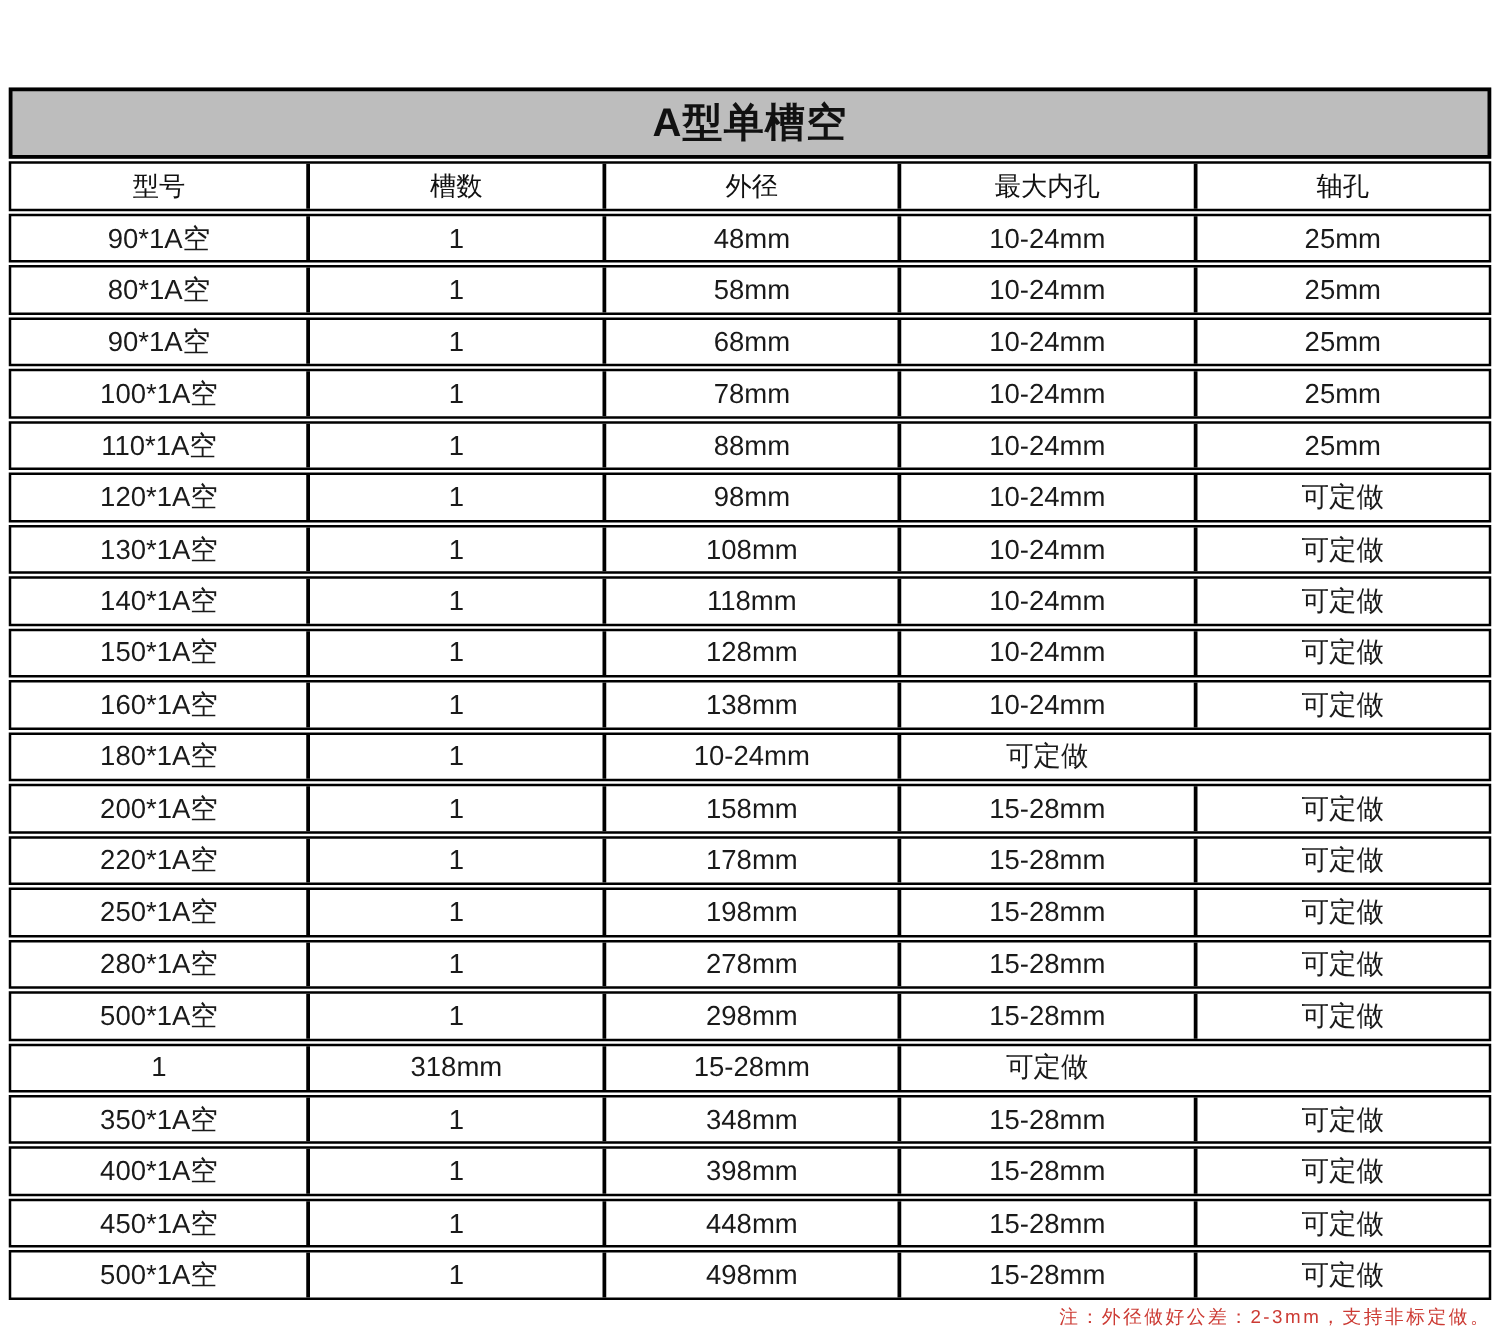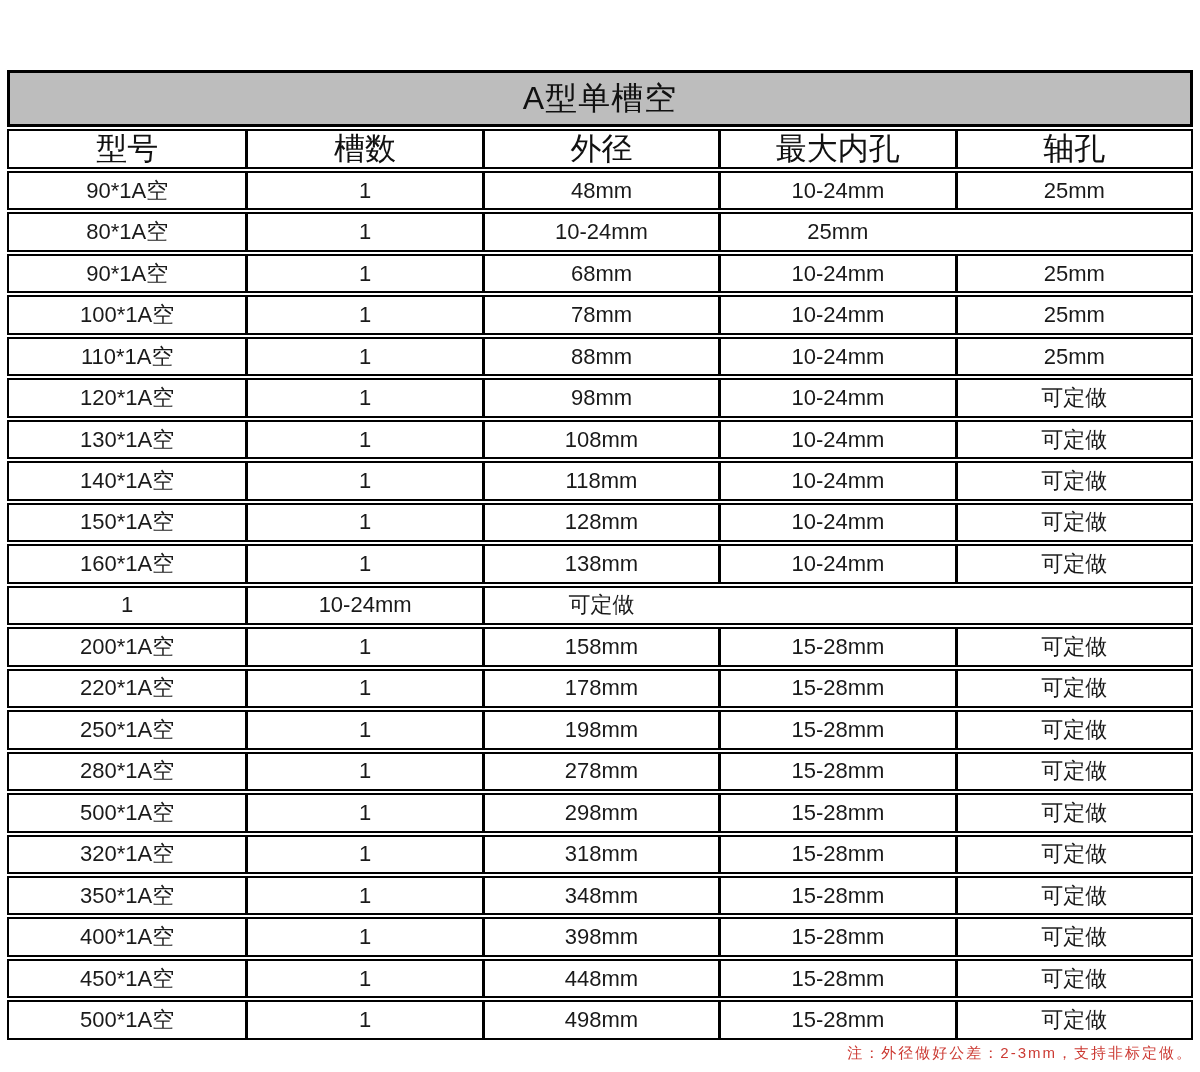--- a/index.html
+++ b/index.html
@@ -34,21 +34,21 @@
   }
   .title-row {
     height: 57px;
     flex: none;
     align-items: center;
     justify-content: center;
     border-width: 3px;
   }
   .title-row .title-text {
     font-size: 32px;
-    font-weight: normal;
+    font-weight: bold;
     color: #111111;
     letter-spacing: 1px;
   }
   .header-row {
     height: 40px;
     flex: none;
   }
   .data-row {
     flex: 1 1 0;
   }
@@ -60,21 +60,21 @@
     box-sizing: border-box;
     font-size: 22px;
     color: #1a1a1a;
     overflow: hidden;
     white-space: nowrap;
   }
   .cell + .cell {
     border-left: 3px solid #000000;
   }
   .header-row .cell {
-    font-size: 31px;
+    font-size: 21px;
     color: #111111;
   }
   .footer-note {
     position: absolute;
     right: 7px;
     top: 1044px;
     font-size: 15px;
     letter-spacing: 2px;
     color: #cc3a33;
     white-space: nowrap;
@@ -102,20 +102,21 @@
   <div class="row data-row">
         <div class="cell">90*1A空</div>
         <div class="cell">1</div>
         <div class="cell">48mm</div>
         <div class="cell">10-24mm</div>
         <div class="cell">25mm</div>
       </div>
       <div class="row data-row">
         <div class="cell">80*1A空</div>
         <div class="cell">1</div>
+        <div class="cell">58mm</div>
         <div class="cell">10-24mm</div>
         <div class="cell">25mm</div>
       </div>
       <div class="row data-row">
         <div class="cell">90*1A空</div>
         <div class="cell">1</div>
         <div class="cell">68mm</div>
         <div class="cell">10-24mm</div>
         <div class="cell">25mm</div>
       </div>
@@ -162,20 +163,21 @@
         <div class="cell">可定做</div>
       </div>
       <div class="row data-row">
         <div class="cell">160*1A空</div>
         <div class="cell">1</div>
         <div class="cell">138mm</div>
         <div class="cell">10-24mm</div>
         <div class="cell">可定做</div>
       </div>
       <div class="row data-row">
+        <div class="cell">180*1A空</div>
         <div class="cell">1</div>
         <div class="cell">10-24mm</div>
         <div class="cell">可定做</div>
       </div>
       <div class="row data-row">
         <div class="cell">200*1A空</div>
         <div class="cell">1</div>
         <div class="cell">158mm</div>
         <div class="cell">15-28mm</div>
         <div class="cell">可定做</div>
@@ -202,21 +204,20 @@
         <div class="cell">可定做</div>
       </div>
       <div class="row data-row">
         <div class="cell">500*1A空</div>
         <div class="cell">1</div>
         <div class="cell">298mm</div>
         <div class="cell">15-28mm</div>
         <div class="cell">可定做</div>
       </div>
       <div class="row data-row">
-        <div class="cell">320*1A空</div>
         <div class="cell">1</div>
         <div class="cell">318mm</div>
         <div class="cell">15-28mm</div>
         <div class="cell">可定做</div>
       </div>
       <div class="row data-row">
         <div class="cell">350*1A空</div>
         <div class="cell">1</div>
         <div class="cell">348mm</div>
         <div class="cell">15-28mm</div>

